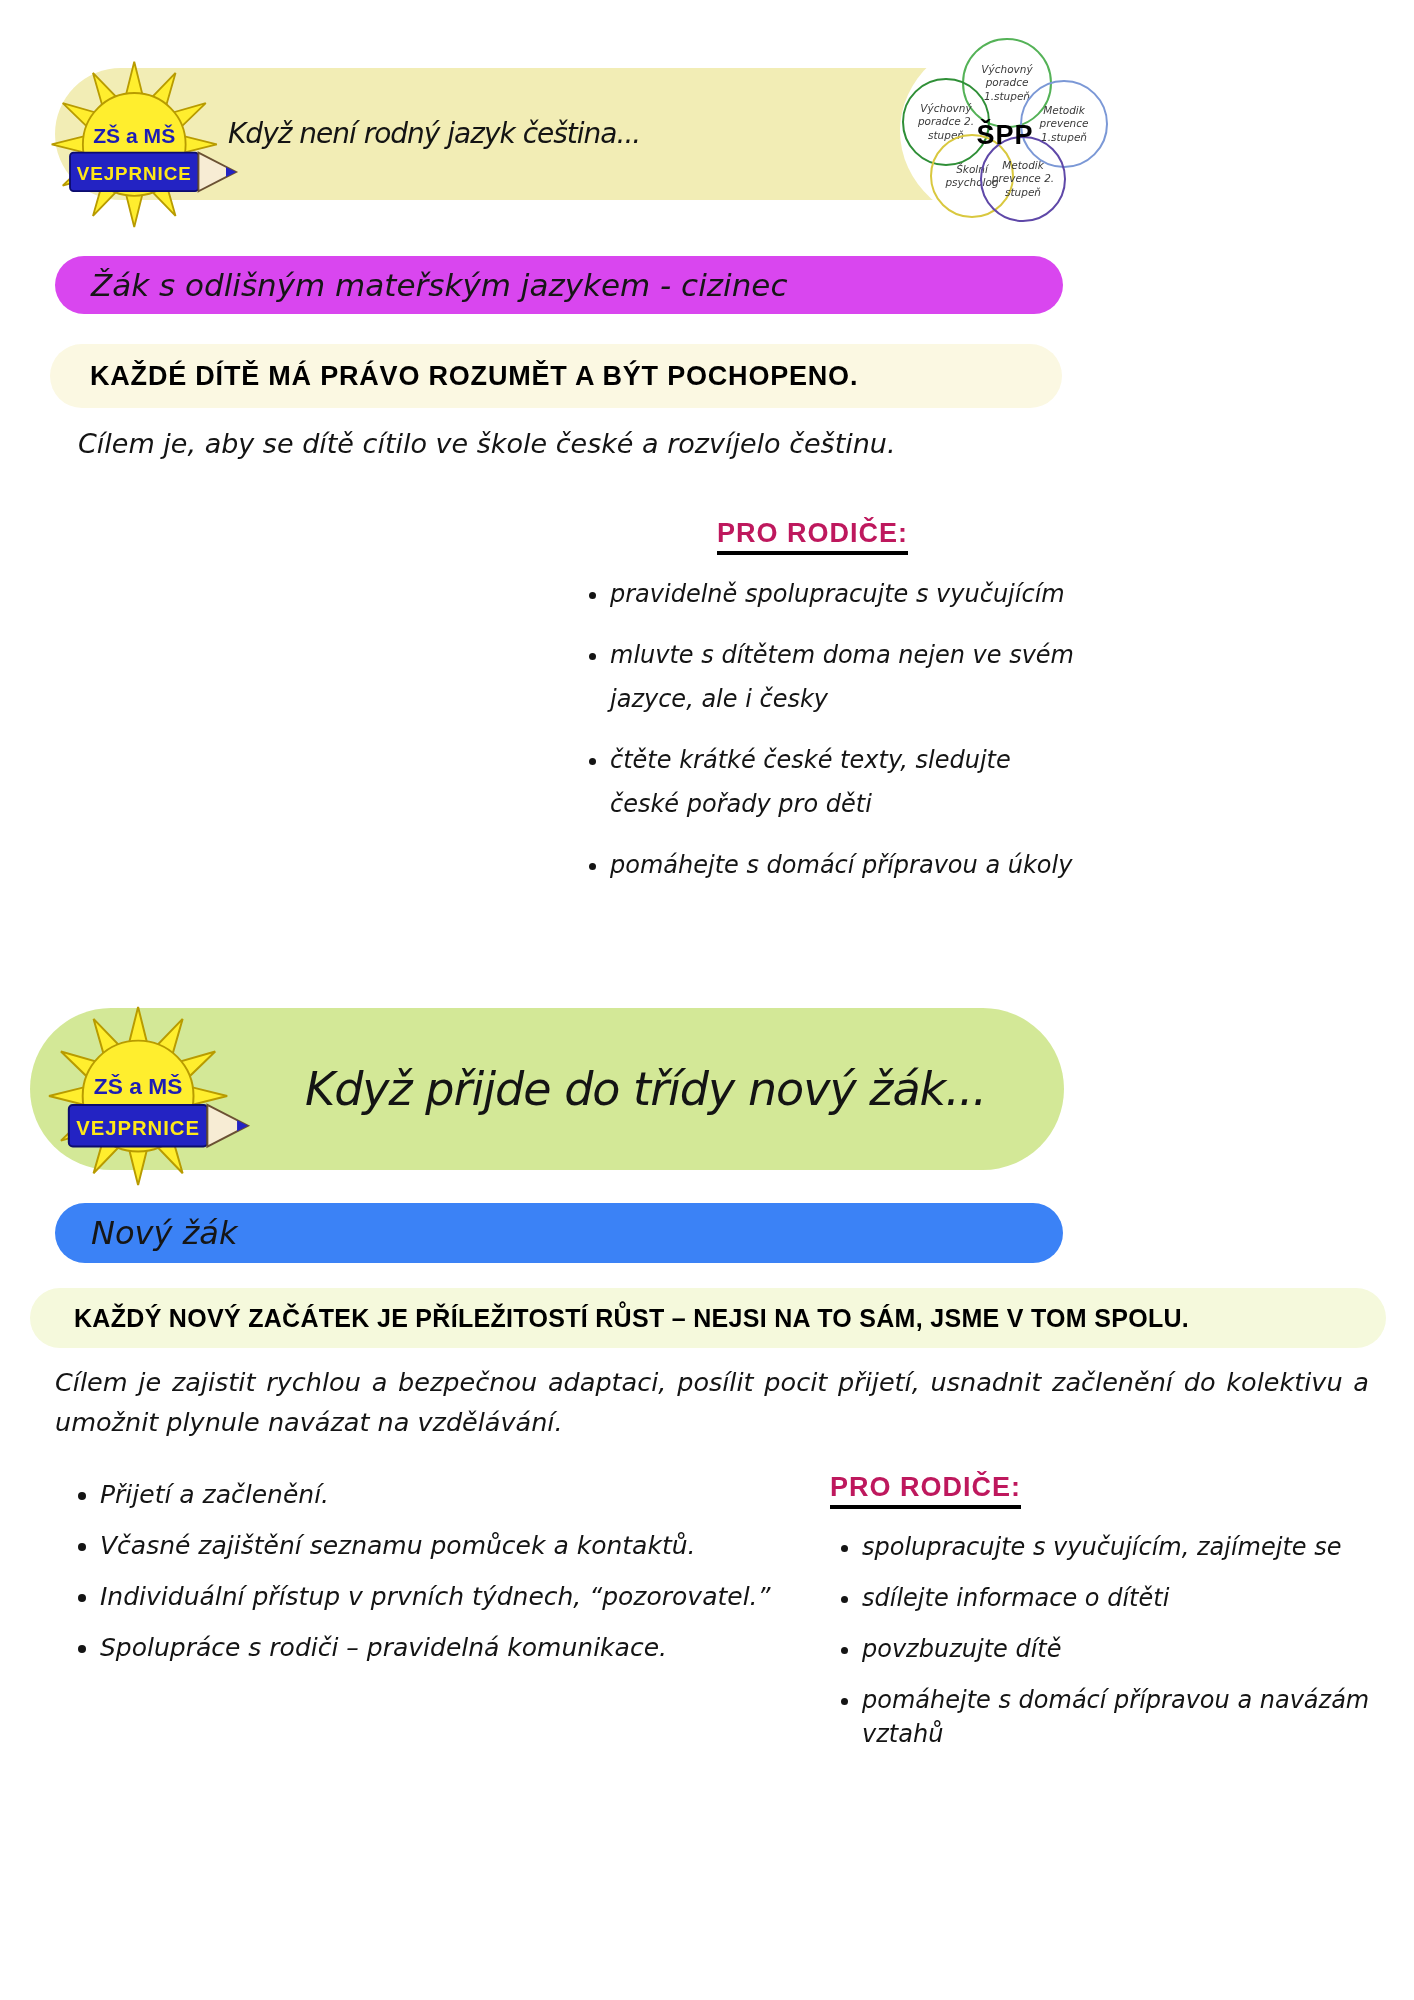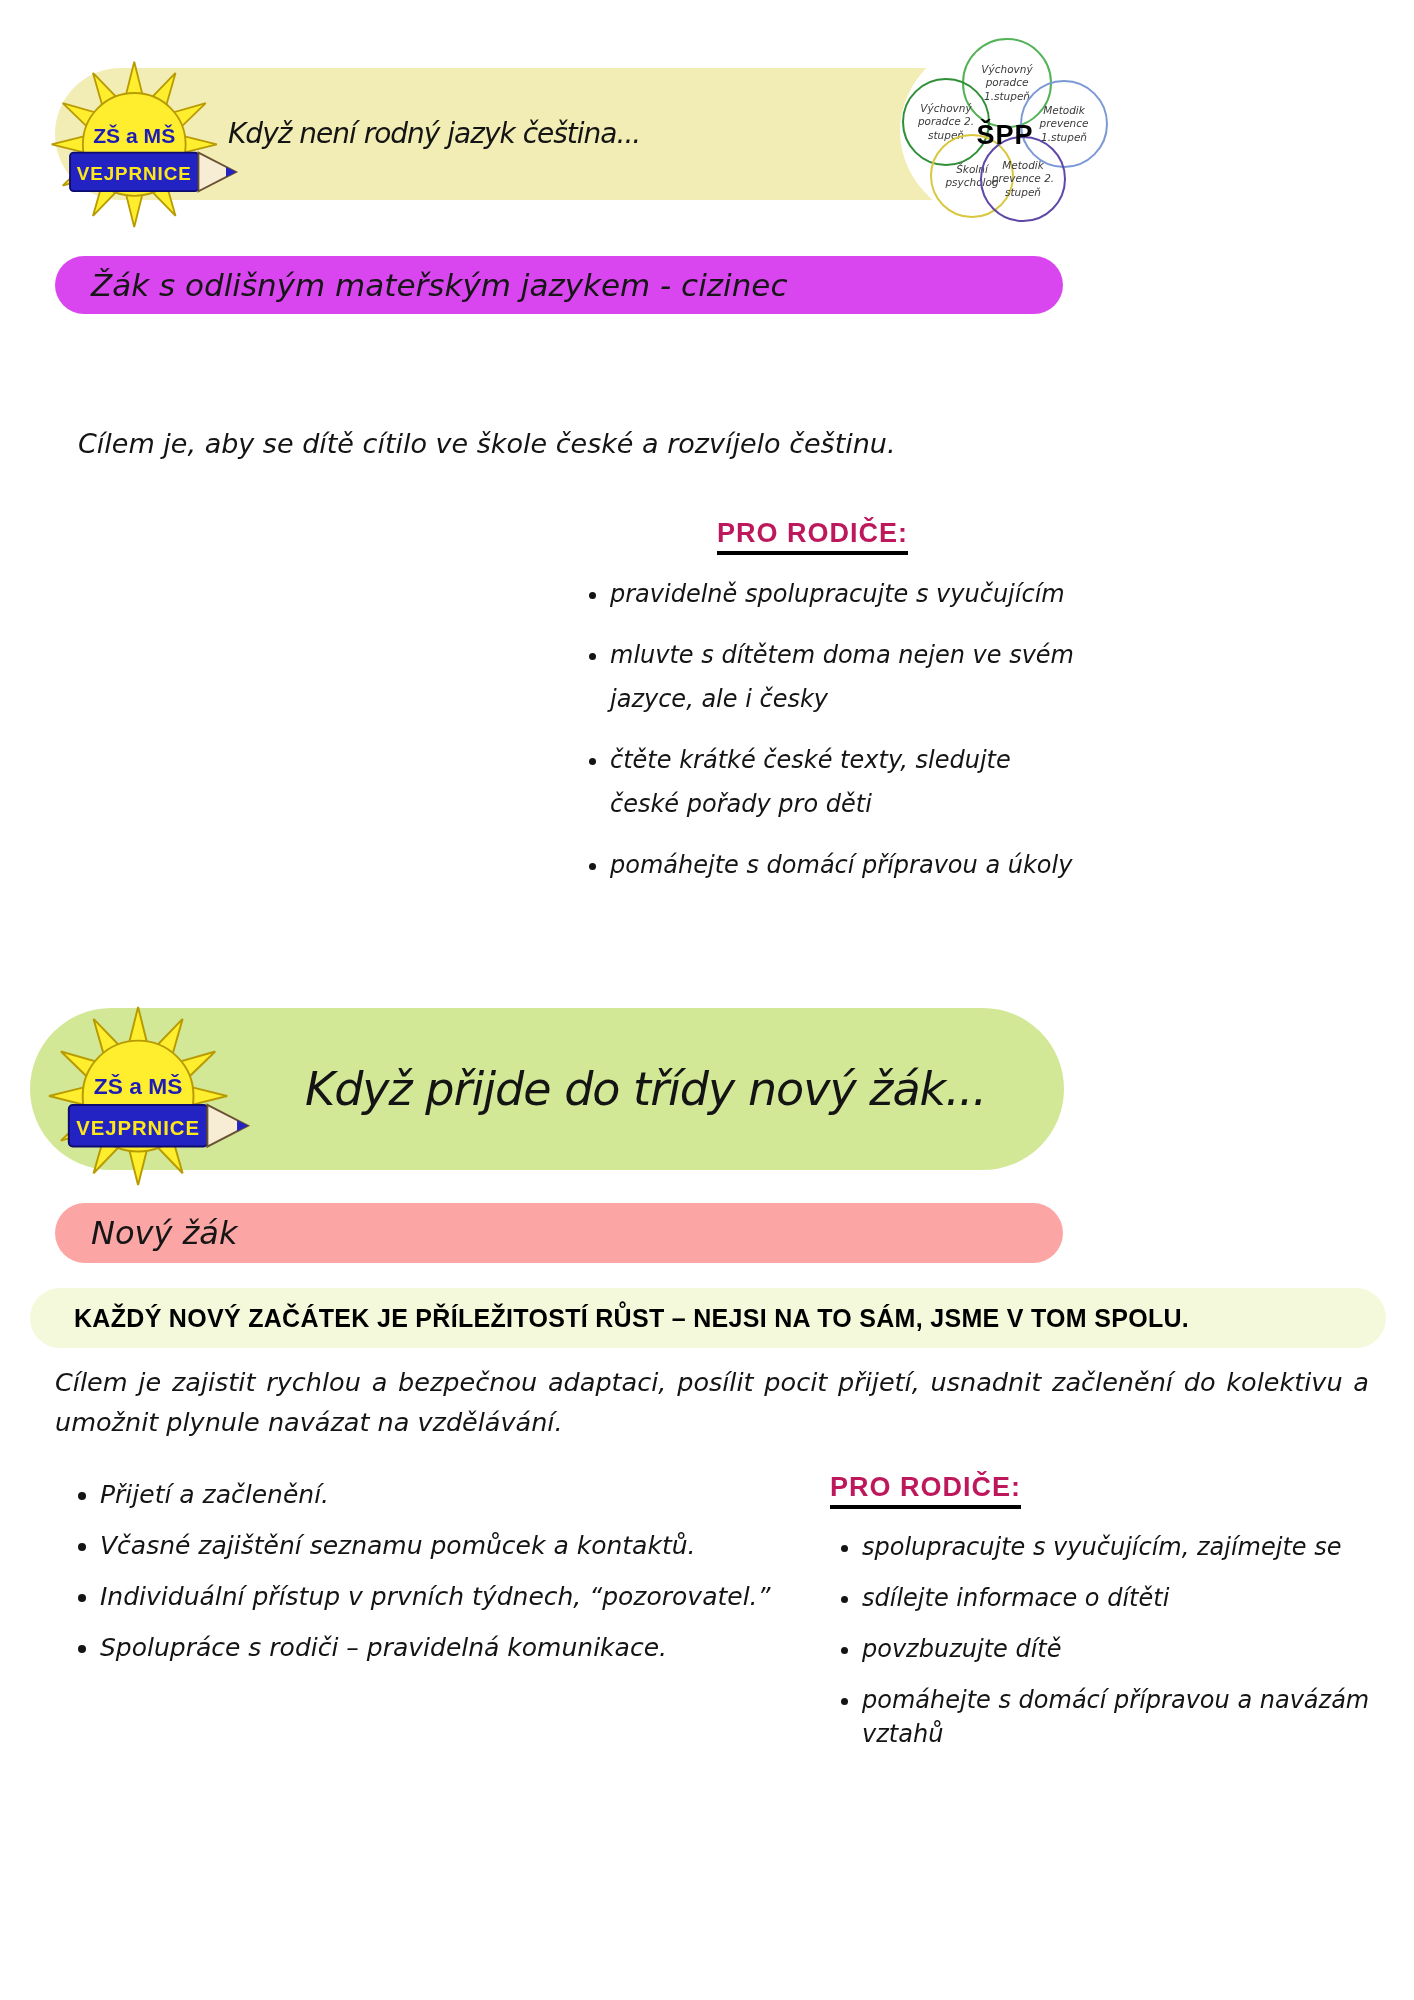--- a/index.html
+++ b/index.html
@@ -43,21 +43,21 @@
     font-size:27px; font-weight:bold; color:#000; font-family:"Liberation Sans", sans-serif;
     letter-spacing:1px; z-index:4;
   }
 
   
   .subbanner {
     position:absolute; display:flex; align-items:center;
     font-style:italic; color:#161616;
   }
   .subbanner-1 { left:55px; top:256px; width:1008px; height:58px; border-radius:29px; background:#d946ef; font-size:31px; padding-left:36px; }
-  .subbanner-2 { left:55px; top:1203px; width:1008px; height:60px; border-radius:30px; background:#fca5a5; font-size:32px; padding-left:36px; }
+  .subbanner-2 { left:55px; top:1203px; width:1008px; height:60px; border-radius:30px; background:#3b82f6; font-size:32px; padding-left:36px; }
 
   
   .statement {
     position:absolute; display:flex; align-items:center;
     font-family:"Liberation Sans", sans-serif; font-weight:bold; color:#000;
   }
   .statement-1 { left:50px; top:344px; width:1012px; height:64px; border-radius:32px; background:#fbf8e2; font-size:27px; letter-spacing:0.8px; padding-left:40px; }
   .statement-2 { left:30px; top:1288px; width:1356px; height:60px; border-radius:30px; background:#f5f9dc; font-size:25px; letter-spacing:0.3px; padding-left:44px; }
 
   
@@ -128,20 +128,23 @@
     <div class="spp-circle spp-c2">Výchovný poradce 2. stupeň</div>
     <div class="spp-circle spp-c3">Školní psycholog</div>
     <div class="spp-circle spp-c4">Metodik prevence 2. stupeň</div>
     <div class="spp-center">ŠPP</div>
   </div>
 
   <div class="subbanner subbanner-1">
     <span>Žák s odlišným mateřským jazykem - cizinec</span>
   </div>
 
+  <div class="statement statement-1">
+    <span>KAŽDÉ DÍTĚ MÁ PRÁVO ROZUMĚT A BÝT POCHOPENO.</span>
+  </div>
 
   <div class="goal goal-1">Cílem je, aby se dítě cítilo ve škole české a rozvíjelo češtinu.</div>
 
 
   <div class="parents-head parents-head-1">PRO RODIČE:</div>
 
   <ul class="bullets list-p1">
     <li>pravidelně spolupracujte s vyučujícím</li>
     <li>mluvte s dítětem doma nejen ve svém jazyce, ale i česky</li>
     <li>čtěte krátké české texty, sledujte české pořady pro děti</li>

